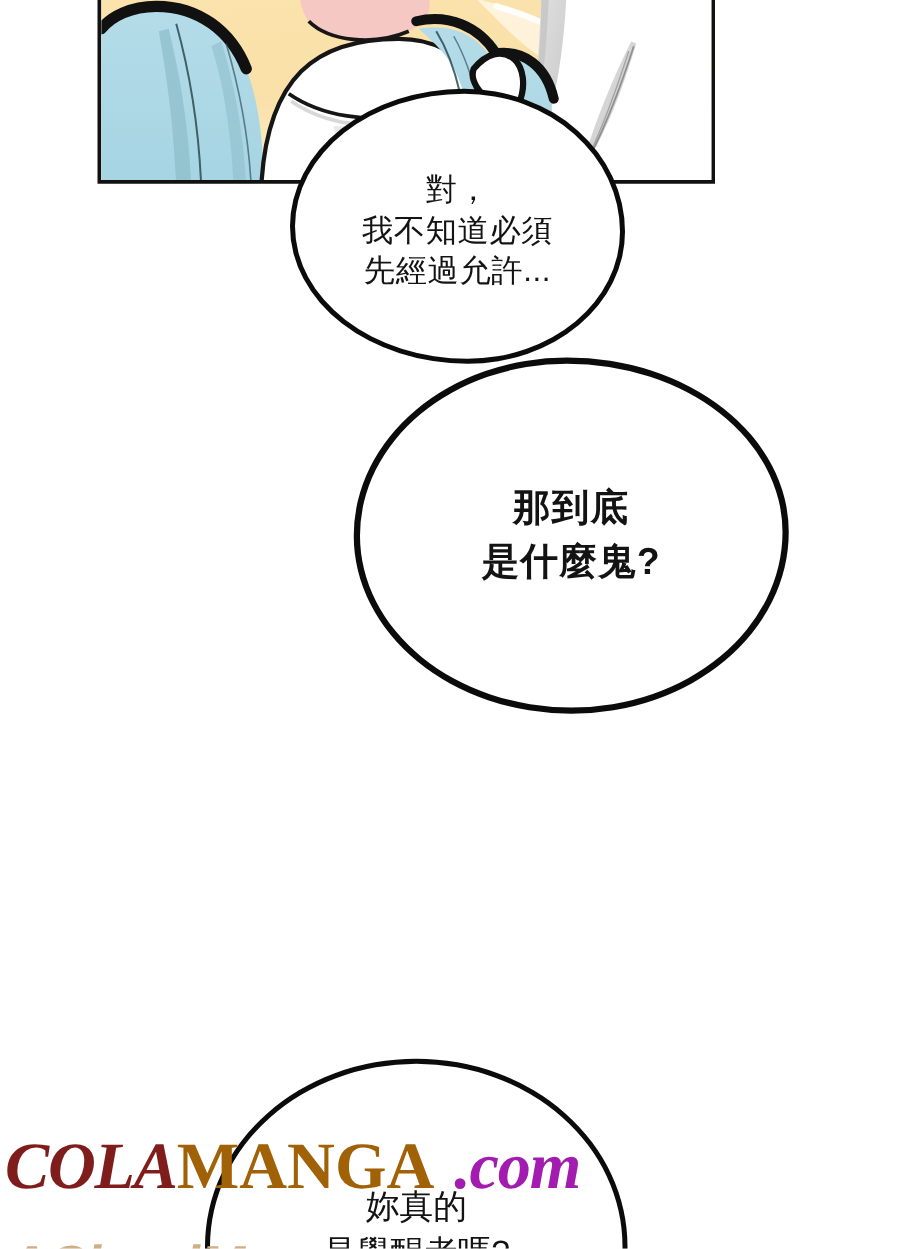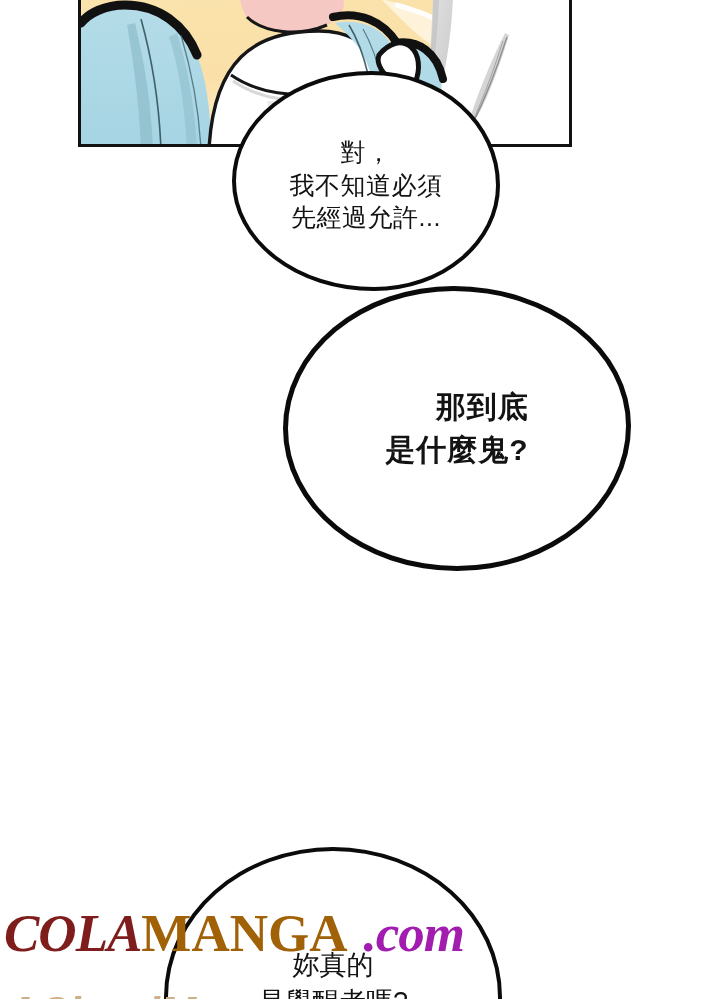--- a/index.html
+++ b/index.html
@@ -83,21 +83,20 @@
     height: 285px;
     border-radius: 49% 51% 50% 50% / 50% 49% 51% 50%;
     border-width: 5px;
     z-index: 5;
   }
   #bubble-2 .bubble-text {
     font-size: 30px;
     font-weight: bold;
     letter-spacing: 1px;
     line-height: 1.42;
-    text-align: right;
   }
 
   #bubble-3 {
     left: 164px;
     top: 847px;
     width: 338px;
     height: 300px;
     border-radius: 50% 50% 50% 50% / 50% 50% 50% 50%;
     border-width: 4px;
     align-items: flex-start;

